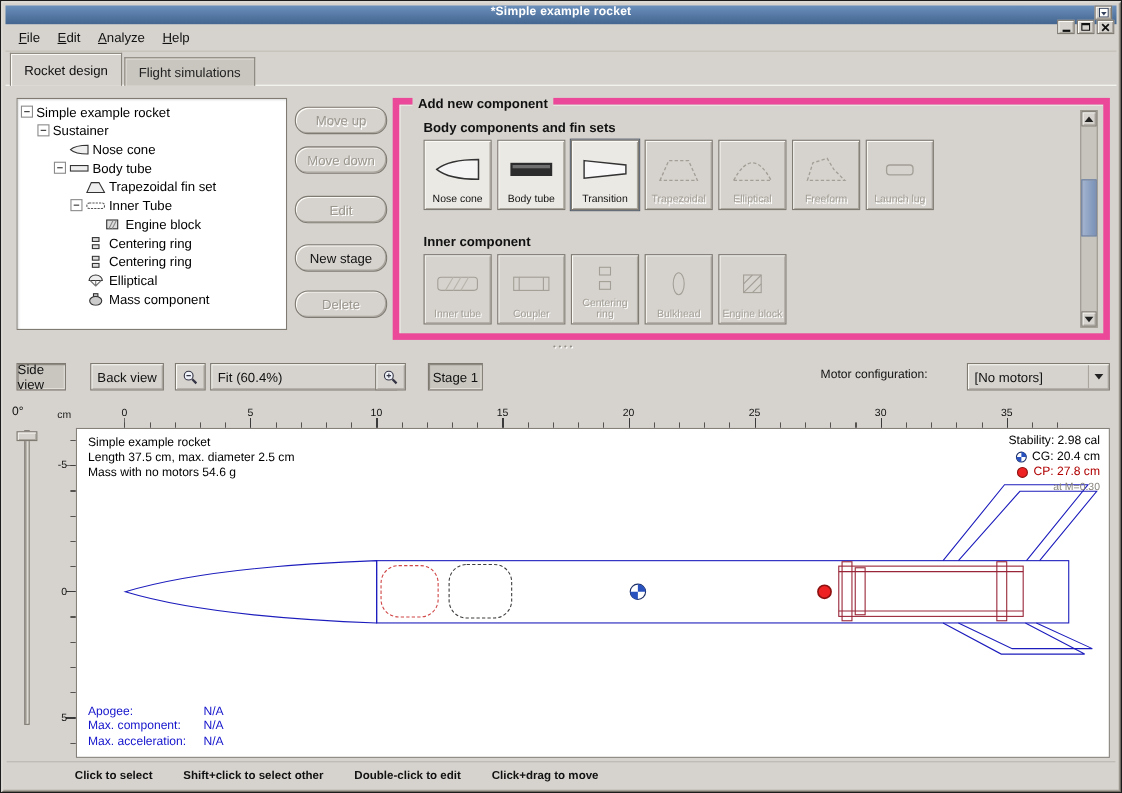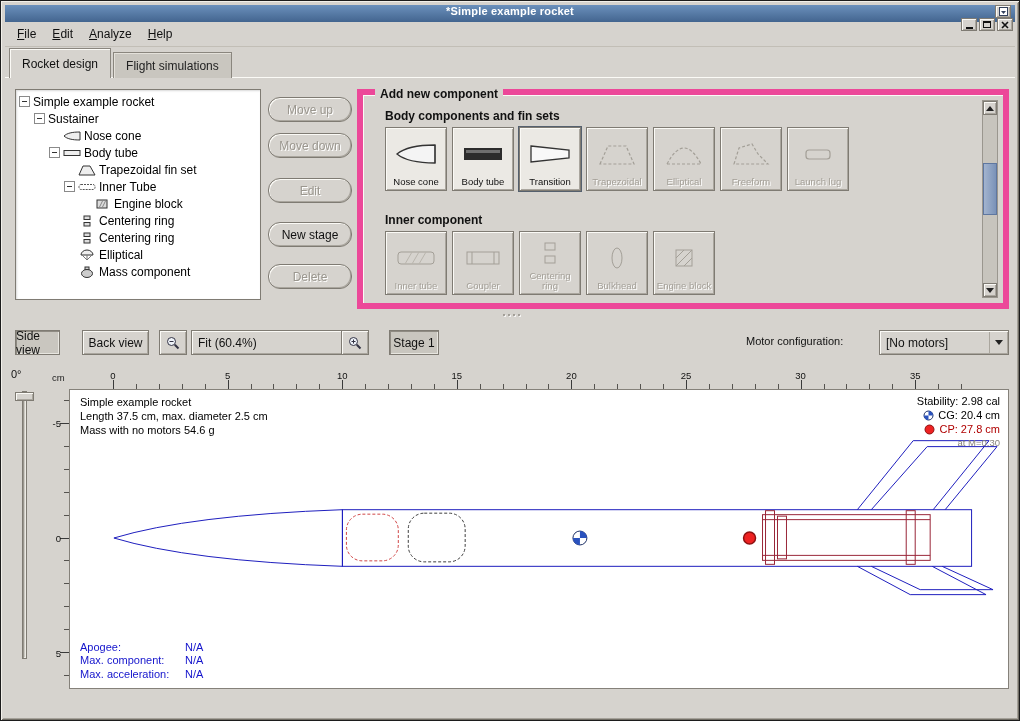--- a/index.html
+++ b/index.html
@@ -524,14 +524,20 @@
         <span class="flabel">Max. component:</span>
         <span>N/A</span>
       </div>
       <div class="frow">
         <span class="flabel">Max. acceleration:</span>
         <span>N/A</span>
       </div>
     </div>
   </div>
 
+  <div class="statusbar">
+    <span>Click to select</span>
+    <span>Shift+click to select other</span>
+    <span>Double-click to edit</span>
+    <span>Click+drag to move</span>
+  </div>
 
 </div>
 
 </body></html>

